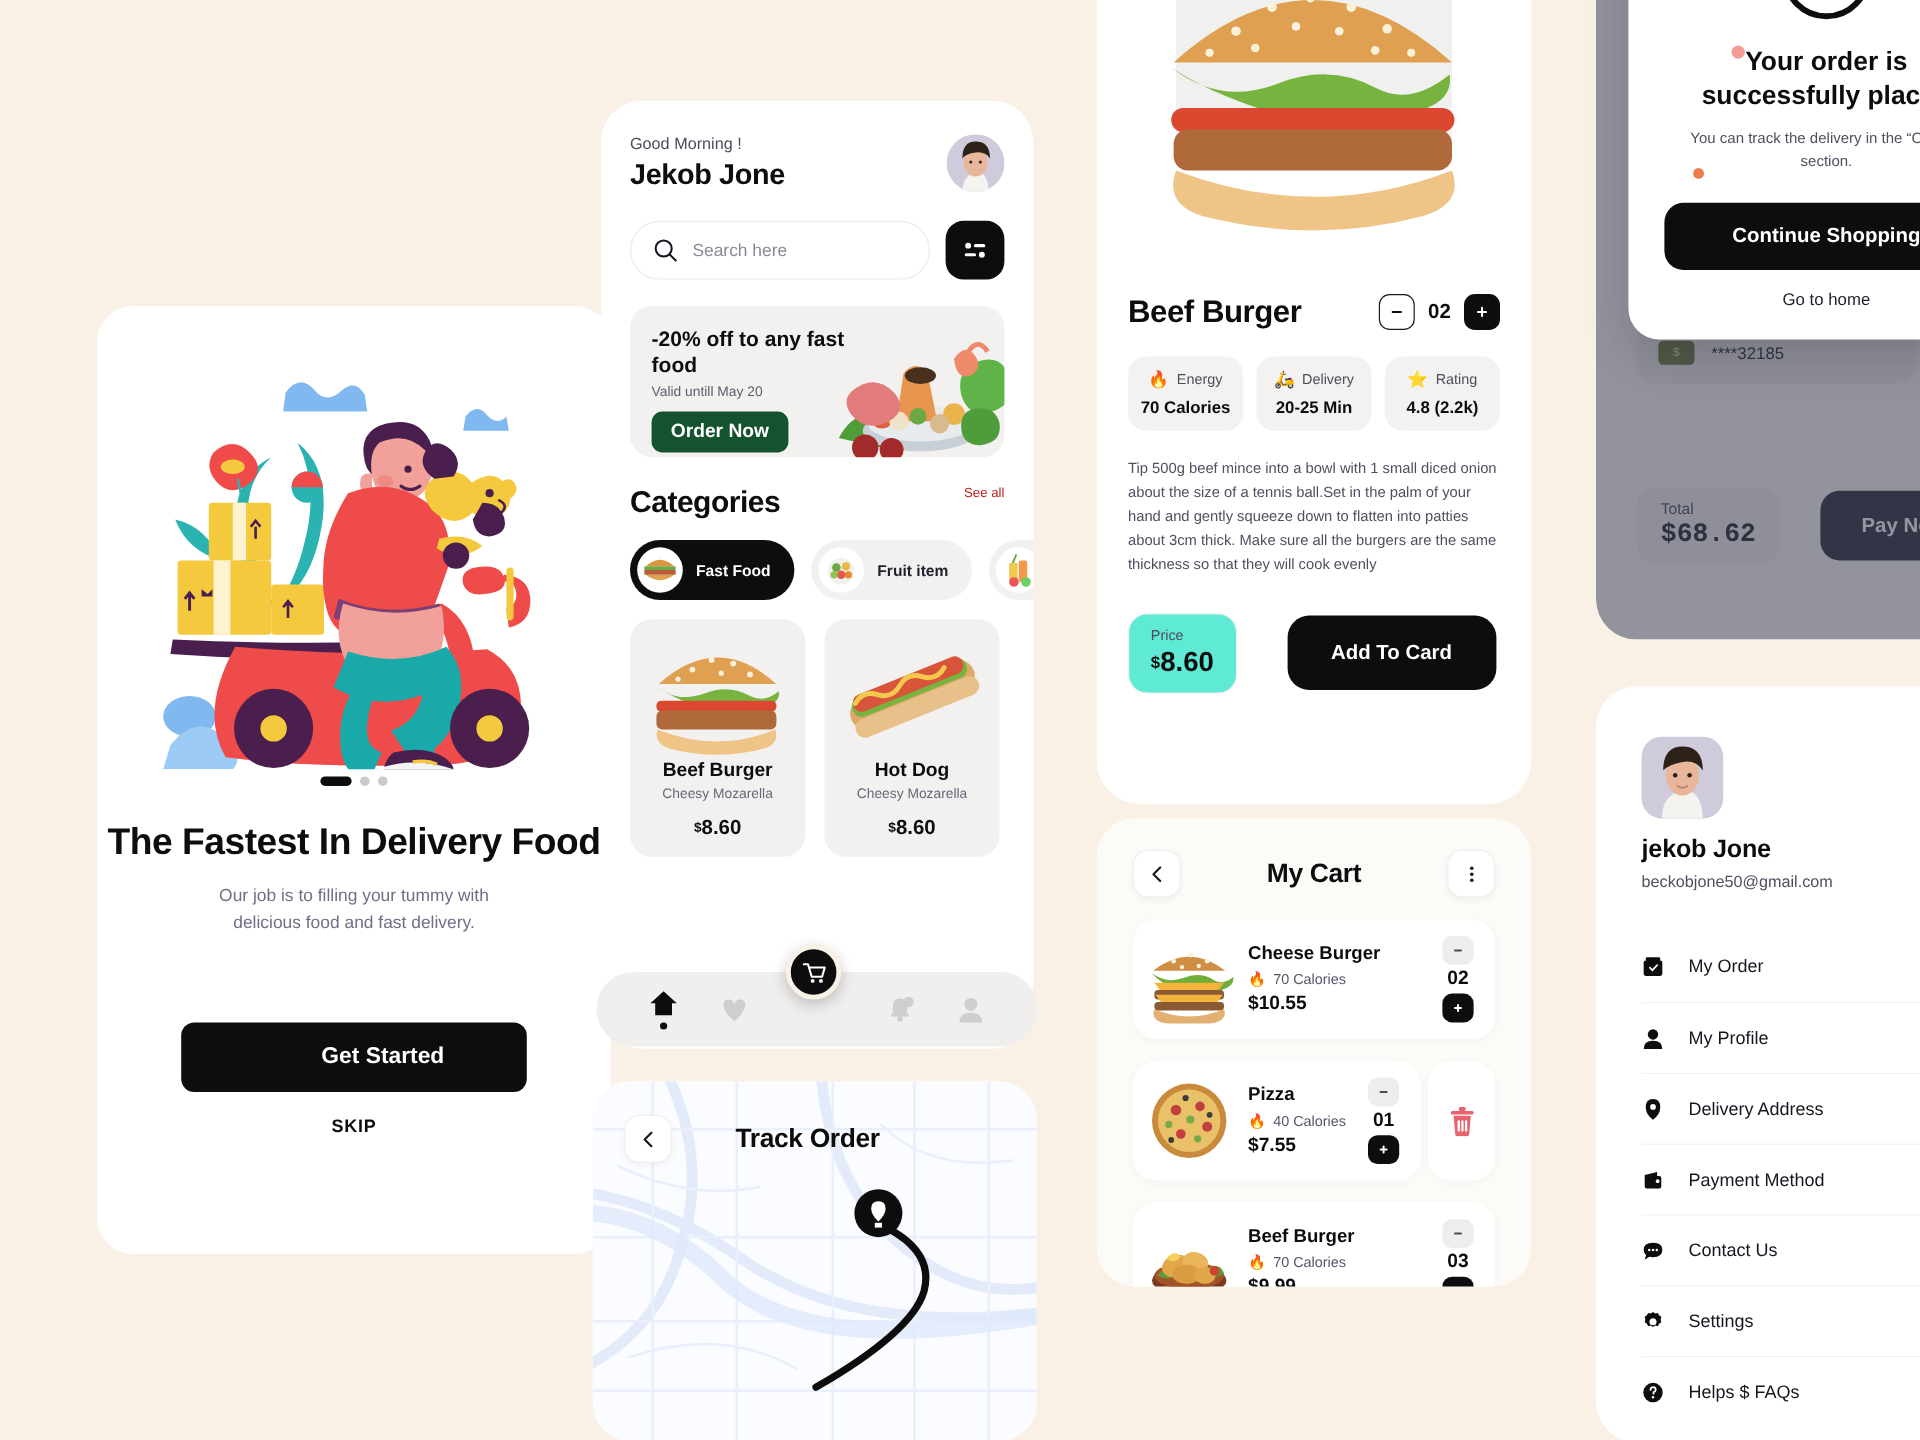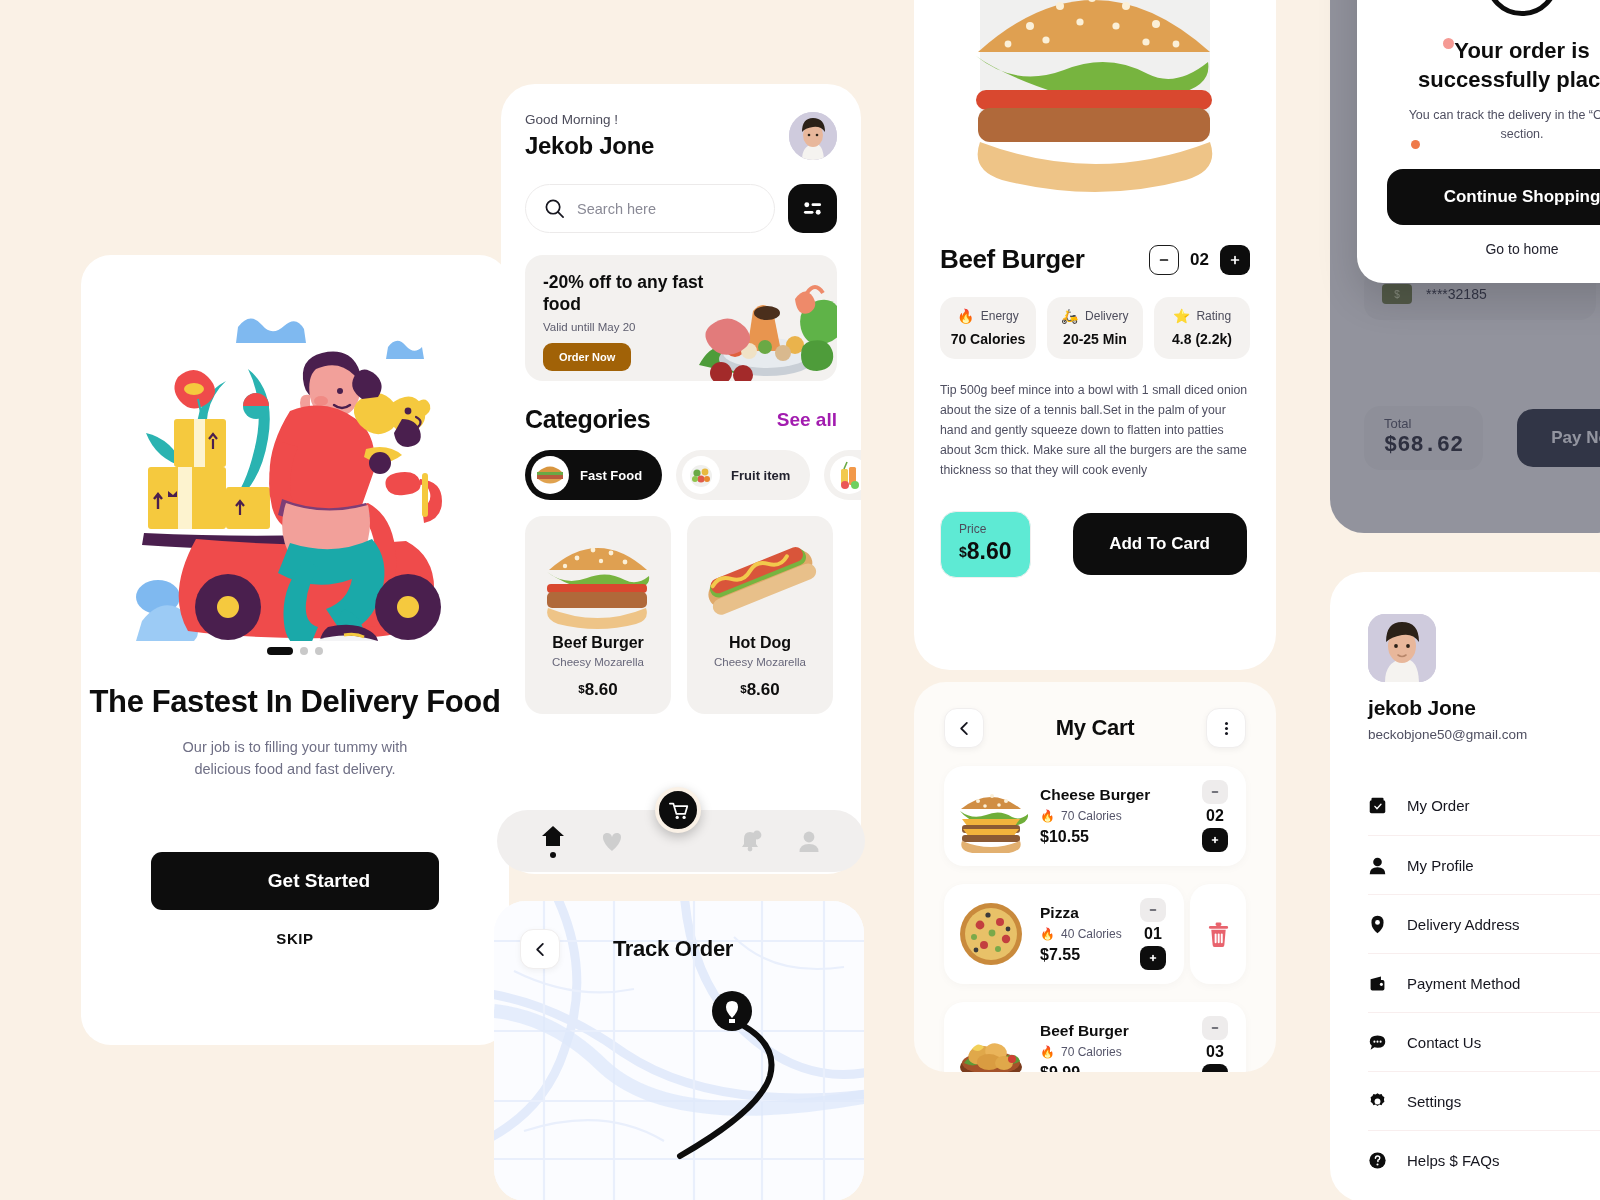--- a/index.html
+++ b/index.html
@@ -72,28 +72,28 @@
     width: 49px; height: 49px; border-radius: 15px; background: #0d0d0d;
     display: flex; align-items: center; justify-content: center; border: none; cursor: pointer;
   }
   .promo {
     margin-top: 22px; height: 126px; border-radius: 18px; background: #f3f1ef;
     position: relative; overflow: hidden; padding: 16px 18px;
   }
   .promo-title { font-size: 17.5px; font-weight: bold; color: #0d0d0d; line-height: 1.28; width: 165px; }
   .promo-sub { font-size: 11.5px; color: #5d5d6e; margin-top: 5px; }
   .promo-btn {
-    margin-top: 10px; background: #a16207; color: #fff; border: none; cursor: pointer;
-    font-family: inherit; font-size: 11px; font-weight: bold;
+    margin-top: 10px; background: #14532d; color: #fff; border: none; cursor: pointer;
+    font-family: inherit; font-size: 16px; font-weight: bold;
     padding: 8px 16px; border-radius: 9px;
   }
   .promo-img { position: absolute; right: -6px; bottom: -4px; width: 152px; height: 104px; }
-  .sec-head { display: flex; justify-content: space-between; align-items: center; margin-top: 24px; }
+  .sec-head { display: flex; justify-content: space-between; align-items: flex-start; margin-top: 24px; }
   .sec-title { font-size: 25px; font-weight: bold; color: #0d0d0d; letter-spacing: -0.4px; }
-  .sec-link { font-size: 19px; color: #a21caf; cursor: pointer; font-weight: bold; }
+  .sec-link { font-size: 11px; color: #b91c1c; cursor: pointer; }
   .cats { display: flex; gap: 14px; margin-top: 16px; }
   .cat-chip {
     display: flex; align-items: center; gap: 11px; height: 50px;
     border-radius: 25px; padding: 0 20px 0 6px; background: #f3f1ef; flex: none; cursor: pointer;
   }
   .cat-chip.active { background: #0d0d0d; }
   .cat-ico {
     width: 38px; height: 38px; border-radius: 50%; background: #fff; flex: none;
     display: flex; align-items: center; justify-content: center; overflow: hidden;
   }

